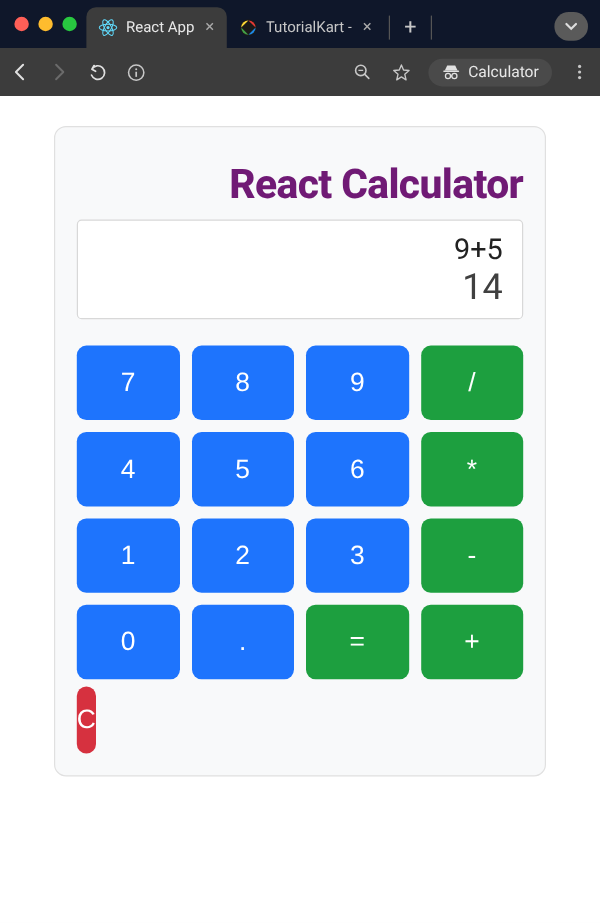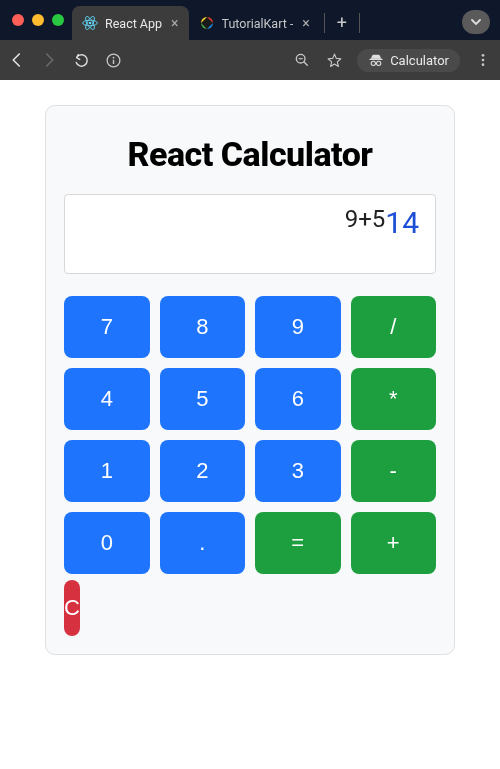--- a/index.html
+++ b/index.html
@@ -143,44 +143,44 @@
     }
     .calculator {
       background: #f8f9fa;
       border: 1px solid #e0e0e0;
       border-radius: 10px;
       padding: 18px;
     }
     .calc-title {
       font-size: 34px;
       font-weight: 800;
-      text-align: center;
-      color: #000000;
-      margin: 10px 0 20px;
+      text-align: right;
+      color: #701a75;
+      margin: 10px 0 9px;
       letter-spacing: -0.5px;
     }
     .display {
       background: #fff;
       border: 1px solid #d8d8d8;
       border-radius: 4px;
       padding: 10px 16px 8px;
       text-align: right;
       margin-bottom: 22px;
       min-height: 80px;
       display: flex;
-      flex-direction: row;
+      flex-direction: column;
       justify-content: flex-end;
     }
     .expr {
       font-size: 24px;
       color: #222;
     }
     .result {
       font-size: 30px;
-      color: #1d4ed8;
+      color: #404040;
       font-weight: 400;
     }
     .keypad {
       display: grid;
       grid-template-columns: repeat(4, 1fr);
       gap: 10px;
     }
     .key {
       height: 62px;
       border: none;

